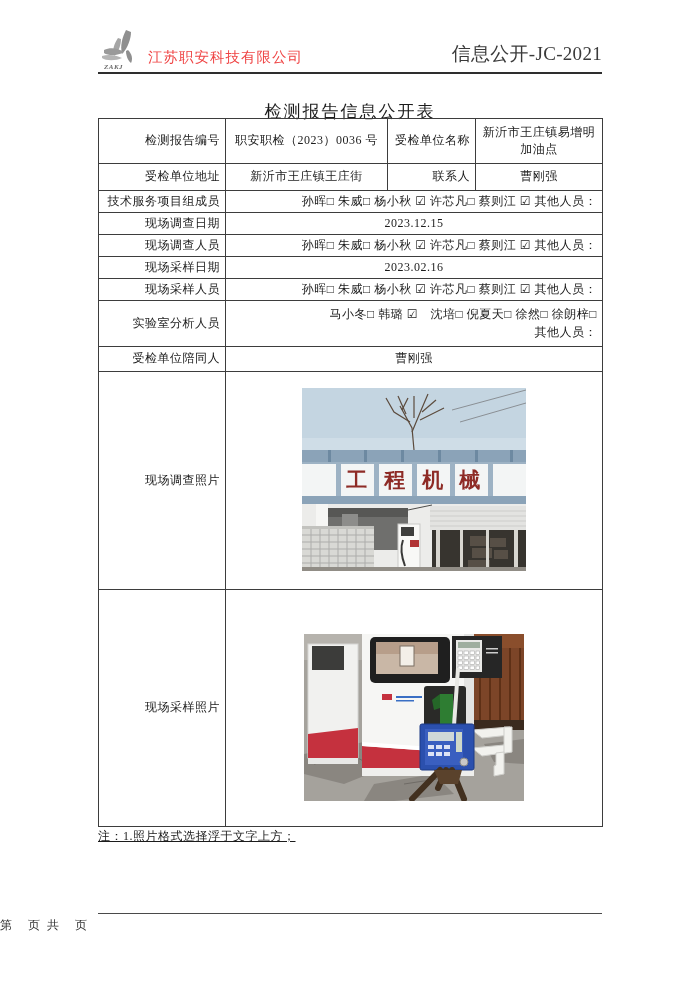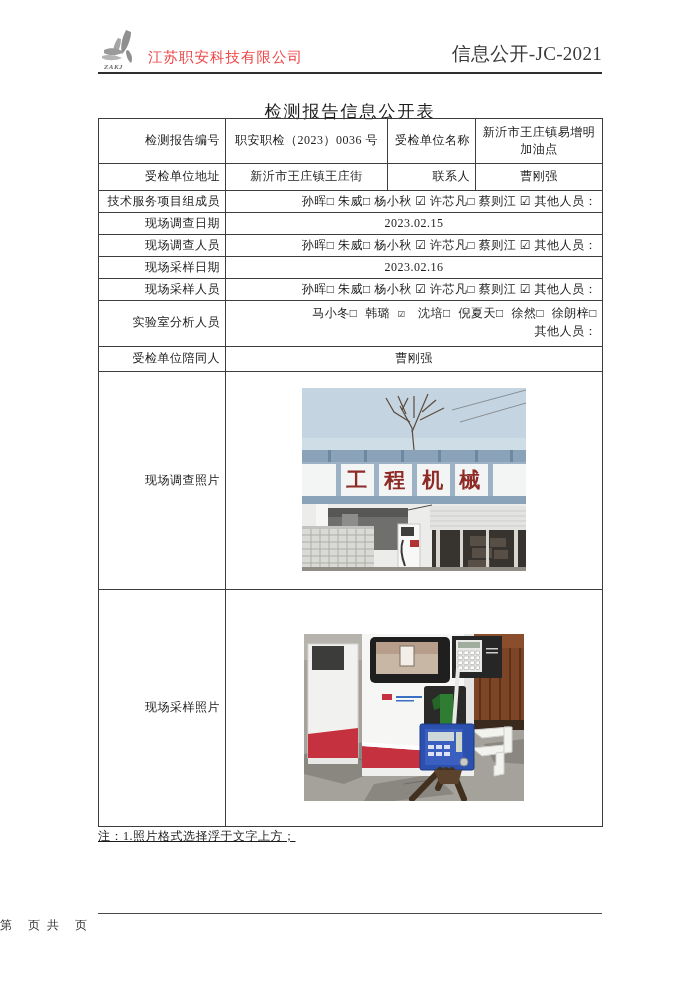--- a/index.html
+++ b/index.html
@@ -41,21 +41,21 @@
   }
   table.main td{
     border:1px solid #3d3d3d;
     padding:1px 5px;vertical-align:middle;
     line-height:1.45;letter-spacing:.5px;
   }
   td.lbl{text-align:right;}
   td.ctr{text-align:center;}
   td.lft{text-align:right;padding-left:9px;}
   tr.r1{height:45px;} tr.r2{height:27px;}
-  tr.rs{height:22px;} tr.r8{height:46px;font-family:Liberation Mono, monospace;} tr.r9{height:25px;}
+  tr.rs{height:22px;} tr.r8{height:46px;} tr.r9{height:25px;}
   tr.rp1{height:218px;} tr.rp2{height:237px;}
   td.photo-cell{text-align:center;vertical-align:top;}
   .ph1{margin-top:4px;} .ph2{margin-top:24px;}
   
   .note{position:absolute;left:98px;top:828px;font-size:12px;letter-spacing:.5px;text-decoration:underline;}
   .footer-line{position:absolute;left:98px;top:913px;width:504px;border-top:1px solid #4a4a4a;}
   .footer-text{position:absolute;top:917px;left:0;width:100%;text-align:left;font-size:12px;letter-spacing:2px;color:#333;}
 </style>
 </head>
 <body>
@@ -100,21 +100,21 @@
       <td class="ctr">新沂市王庄镇王庄街</td>
       <td class="lbl">联系人</td>
       <td class="ctr">曹刚强</td>
     </tr>
     <tr class="rs">
       <td class="lbl">技术服务项目组成员</td>
       <td class="lft" colspan="3">孙晖□ 朱威□ 杨小秋 ☑ 许芯凡□ 蔡则江 ☑ 其他人员：</td>
     </tr>
     <tr class="rs">
       <td class="lbl">现场调查日期</td>
-      <td class="ctr" colspan="3">2023.02.15</td>
+      <td class="ctr" colspan="3">2023.12.15</td>
     </tr>
     <tr class="rs">
       <td class="lbl">现场调查人员</td>
       <td class="lft" colspan="3">孙晖□ 朱威□ 杨小秋 ☑ 许芯凡□ 蔡则江 ☑ 其他人员：</td>
     </tr>
     <tr class="rs">
       <td class="lbl">现场采样日期</td>
       <td class="ctr" colspan="3">2023.02.16</td>
     </tr>
     <tr class="rs">

